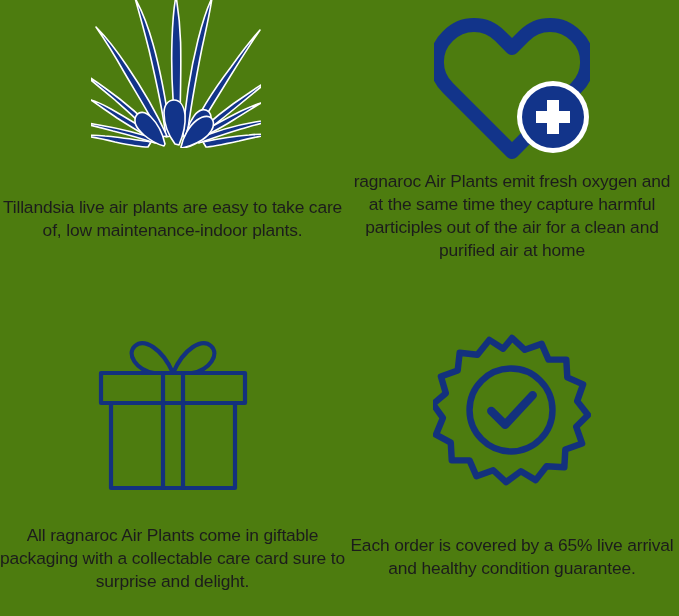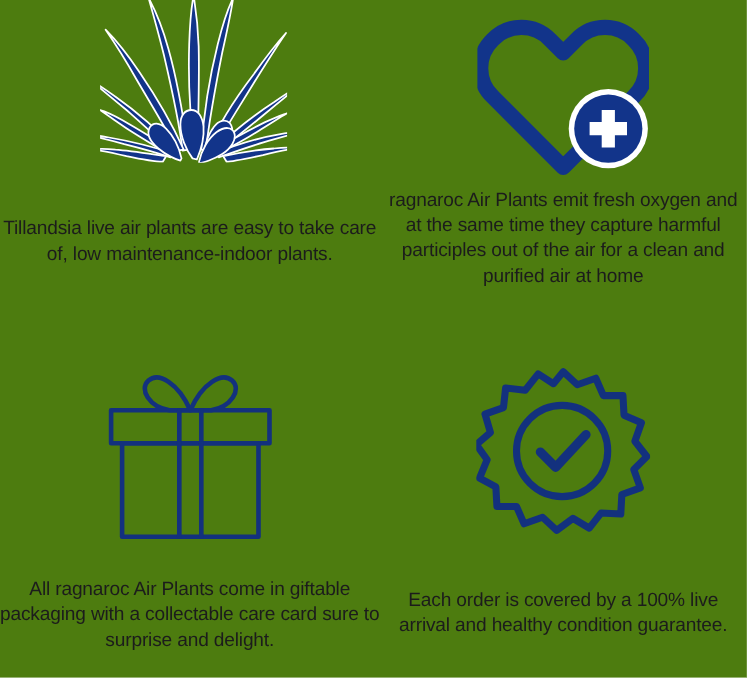--- a/index.html
+++ b/index.html
@@ -178,16 +178,16 @@
                  L157 84 L145 96 L151 113 L134 119 L133 137 L115 136 L104 150
                  L89 141 L74 152 L61 140 L44 146 L37 130 L19 130 L18 112
                  L3 104 L10 87 L0 73 L13 62 L8 45 L25 39 L27 21 L45 23 L57 8
                  L71 17 Z" fill="none" stroke="#13317e" stroke-width="6.5" stroke-linejoin="round"></path>
 
         <circle cx="79" cy="79" r="42" fill="none" stroke="#13317e" stroke-width="6.5"></circle>
 
         <path d="M59 80 L73 94 L101 64" fill="none" stroke="#13317e" stroke-width="8.5" stroke-linecap="round" stroke-linejoin="round"></path>
       </svg>
     </div>
-    <div class="caption">Each order is covered by a 100% live arrival and healthy condition guarantee.</div>
+    <div class="caption">Each order is covered by a 65% live arrival and healthy condition guarantee.</div>
   </div>
 
 </div>
 
 </body></html>

